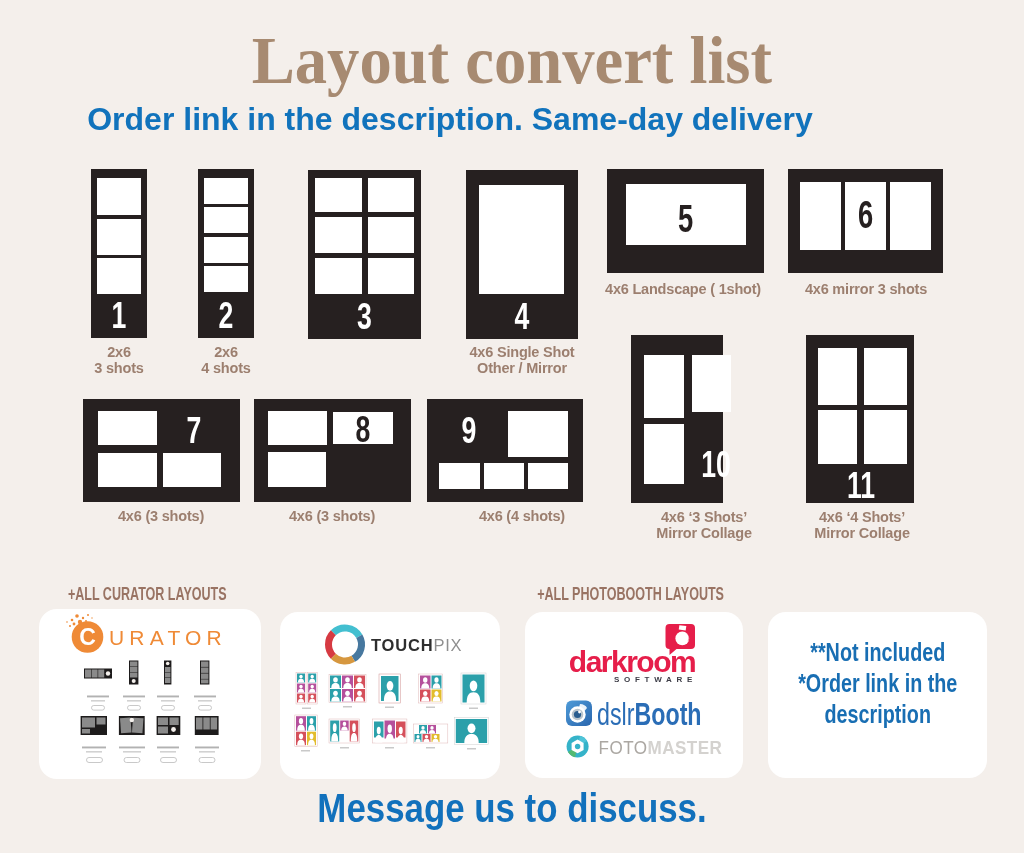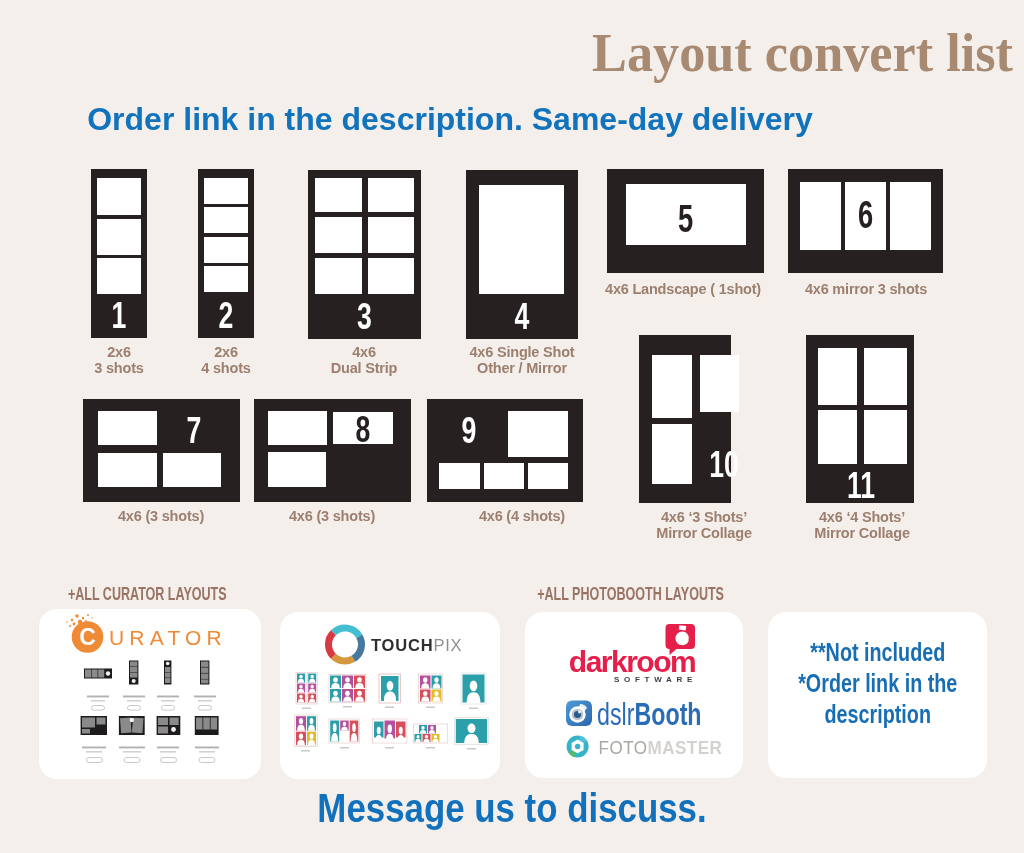--- a/index.html
+++ b/index.html
@@ -12,21 +12,21 @@
   .numb{position:absolute;color:#262020;font-weight:bold;text-align:center;transform:scaleX(0.72);}
   .cap{position:absolute;color:#9c7f6f;font-weight:bold;font-size:14.5px;line-height:15.5px;text-align:center;letter-spacing:-0.2px;}
   .bhead{position:absolute;color:#997363;font-weight:bold;font-size:19px;text-align:center;white-space:nowrap;}
   .bhead span{display:inline-block;transform:scaleX(0.66);}
   .card{position:absolute;background:#ffffff;border-radius:18px;}
 </style>
 </head>
 <body>
 <div id="page">
 
-  <div class="abs" style="left:0;top:21px;width:1024px;text-align:right;font-family:'Liberation Serif',serif;font-weight:bold;font-size:55px;color:#a78a71;"><span style="display:inline-block;transform:scaleX(0.95);">Layout convert list</span></div>
+  <div class="abs" style="left:0;top:21px;width:1024px;text-align:center;font-family:'Liberation Serif',serif;font-weight:bold;font-size:68px;color:#a78a71;"><span style="display:inline-block;transform:scaleX(0.95);">Layout convert list</span></div>
 
   <div class="abs" style="left:0;top:101px;width:900px;text-align:center;font-weight:bold;font-size:32px;color:#1173bc;">Order link in the description. Same-day delivery</div>
 
   <div class="strip" style="left:91px;top:169px;width:56px;height:169px;">
     <div class="slot" style="left:6px;top:9px;width:44px;height:37px;"></div>
     <div class="slot" style="left:6px;top:50px;width:44px;height:36px;"></div>
     <div class="slot" style="left:6px;top:89px;width:44px;height:36px;"></div>
     <div class="num" style="left:0;top:126px;width:56px;font-size:37px;">1</div>
   </div>
 
@@ -45,21 +45,20 @@
   <div class="strip" style="left:308px;top:170px;width:113px;height:169px;">
     <div class="slot" style="left:7px;top:8px;width:47px;height:34px;"></div>
     <div class="slot" style="left:60px;top:8px;width:46px;height:34px;"></div>
     <div class="slot" style="left:7px;top:47px;width:47px;height:36px;"></div>
     <div class="slot" style="left:60px;top:47px;width:46px;height:36px;"></div>
     <div class="slot" style="left:7px;top:88px;width:47px;height:36px;"></div>
     <div class="slot" style="left:60px;top:88px;width:46px;height:36px;"></div>
     <div class="num" style="left:0;top:126px;width:113px;font-size:37px;">3</div>
   </div>
 
-  <div class="cap" style="left:304px;top:345px;width:120px;">4x6<br>Dual Strip</div>
 
   <div class="strip" style="left:466px;top:170px;width:112px;height:169px;">
     <div class="slot" style="left:13px;top:15px;width:85px;height:109px;"></div>
     <div class="num" style="left:0;top:126px;width:112px;font-size:37px;">4</div>
   </div>
 
   <div class="cap" style="left:442px;top:345px;width:160px;">4x6 Single Shot<br>Other / Mirror</div>
 
   <div class="strip" style="left:607px;top:169px;width:157px;height:104px;">
     <div class="slot" style="left:19px;top:15px;width:120px;height:61px;"></div>
@@ -98,21 +97,21 @@
   <div class="strip" style="left:427px;top:399px;width:156px;height:103px;">
     <div class="slot" style="left:81px;top:12px;width:60px;height:46px;"></div>
     <div class="slot" style="left:12px;top:64px;width:41px;height:26px;"></div>
     <div class="slot" style="left:57px;top:64px;width:40px;height:26px;"></div>
     <div class="slot" style="left:101px;top:64px;width:40px;height:26px;"></div>
     <div class="num" style="left:14px;top:11px;width:56px;font-size:37px;">9</div>
   </div>
 
   <div class="cap" style="left:445px;top:509px;width:120px;text-align:right;">4x6 (4 shots)</div>
 
-  <div class="strip" style="left:631px;top:335px;width:92px;height:168px;margin-left:8px;">
+  <div class="strip" style="left:631px;top:335px;width:92px;height:168px;">
     <div class="slot" style="left:13px;top:20px;width:40px;height:63px;"></div>
     <div class="slot" style="left:61px;top:20px;width:39px;height:57px;"></div>
     <div class="slot" style="left:13px;top:89px;width:40px;height:60px;"></div>
     <div class="num" style="left:57px;top:109px;width:56px;font-size:37px;">10</div>
   </div>
 
   <div class="cap" style="left:644px;top:510px;width:120px;">4x6 ‘3 Shots’<br>Mirror Collage</div>
 
   <div class="strip" style="left:806px;top:335px;width:108px;height:168px;">
     <div class="slot" style="left:12px;top:13px;width:39px;height:57px;"></div>

